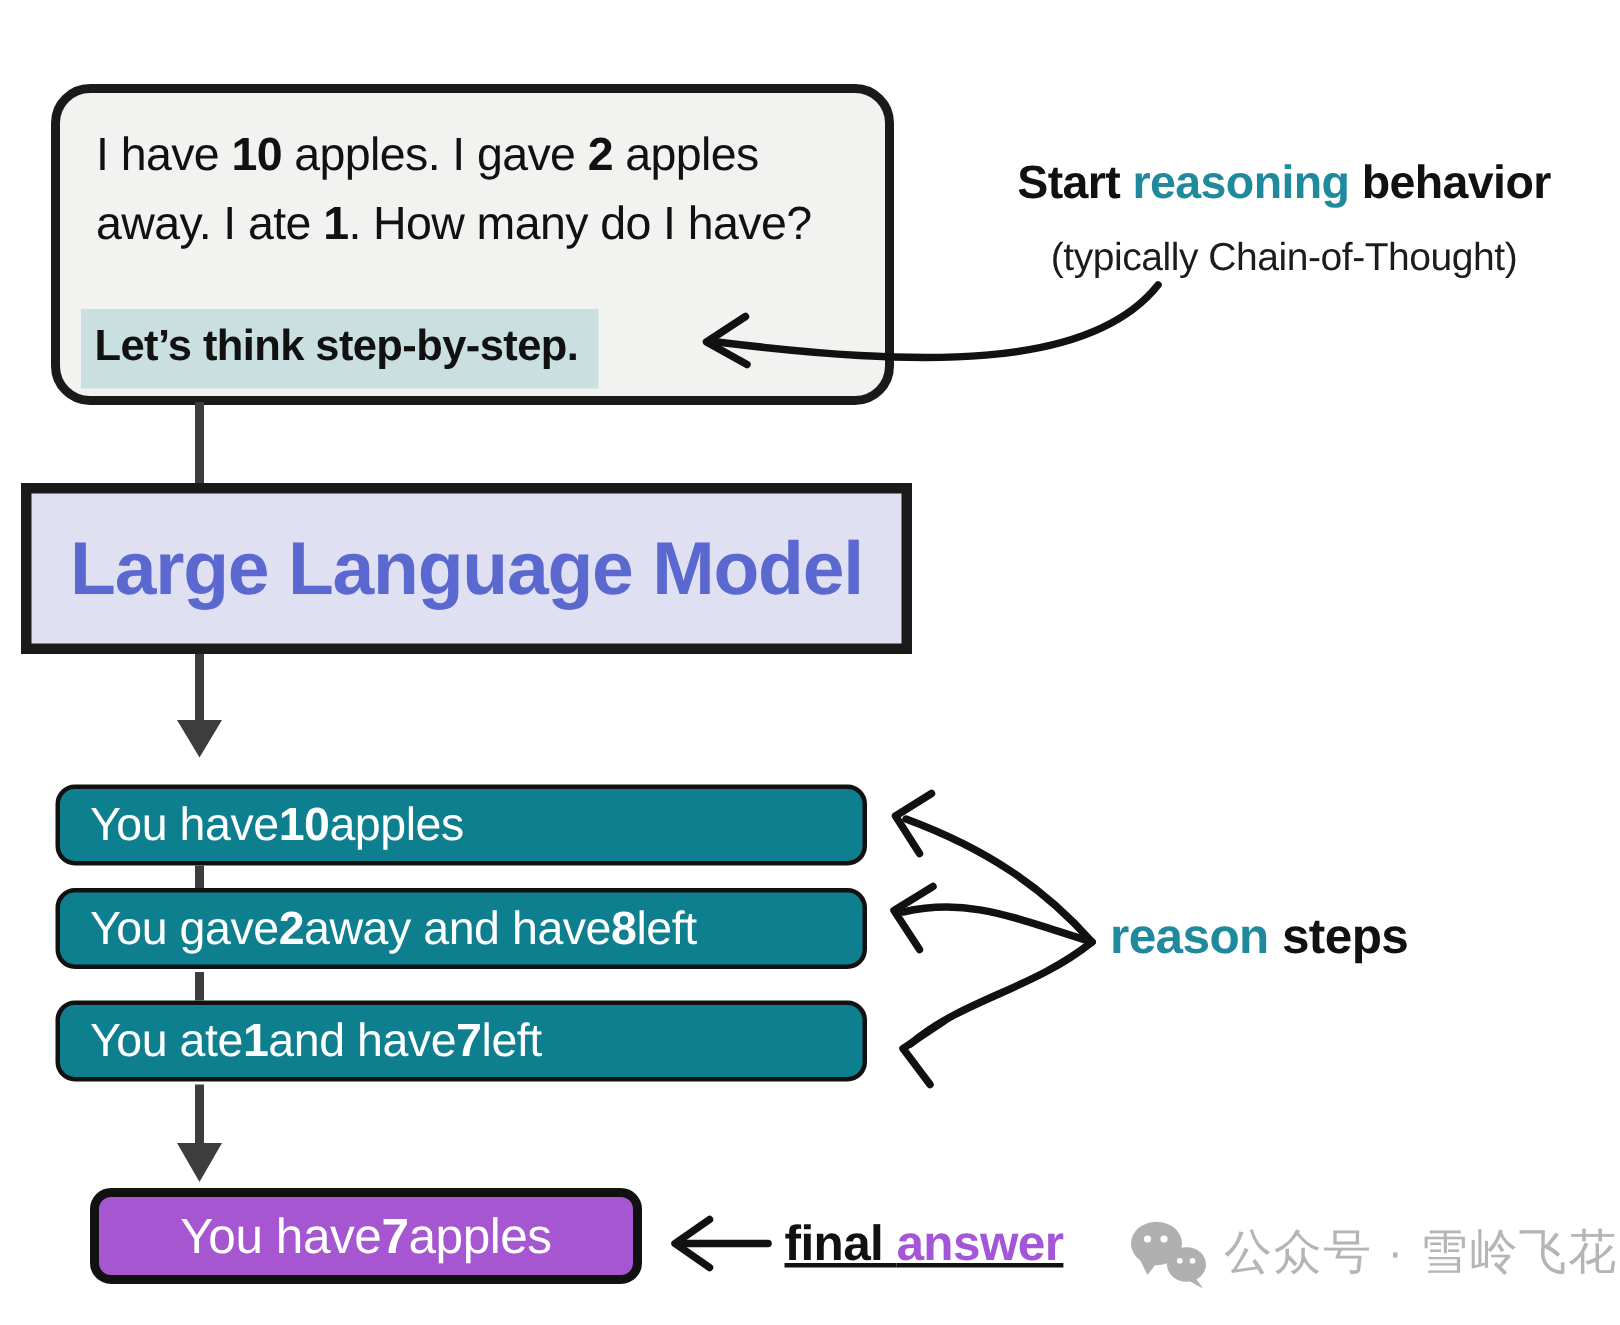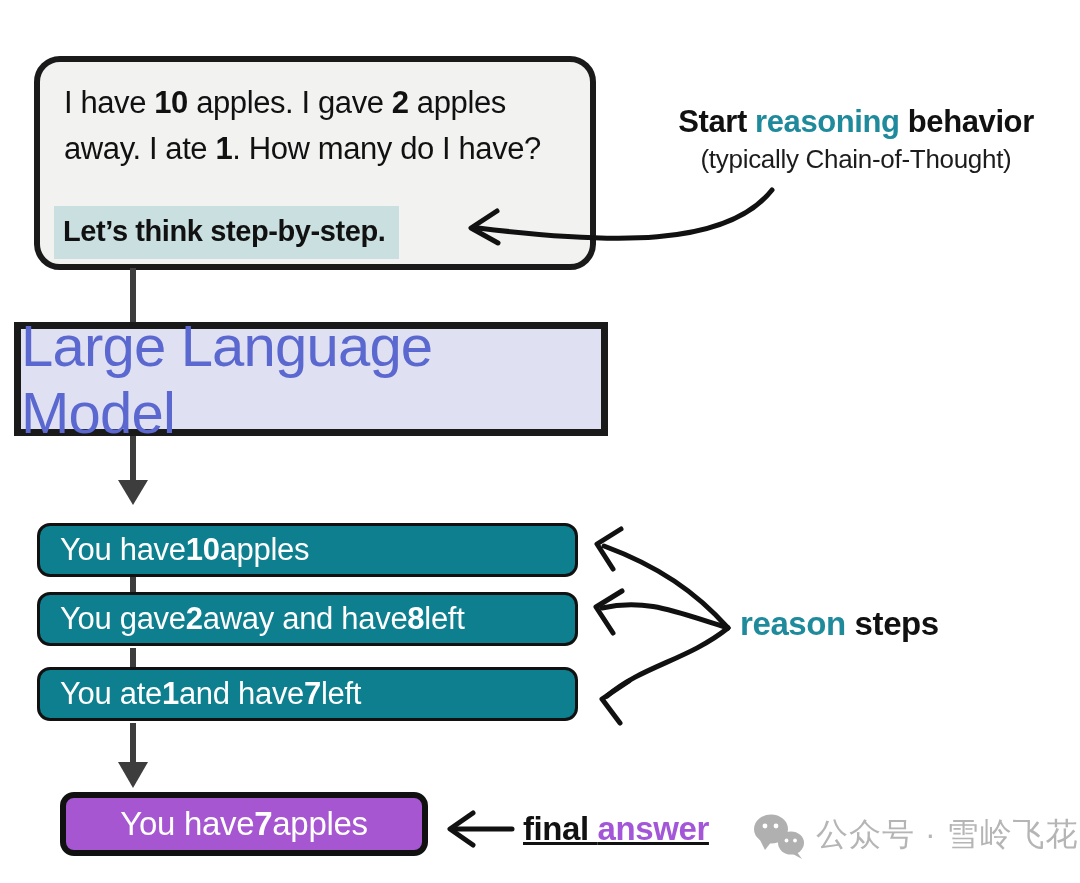--- a/index.html
+++ b/index.html
@@ -22,26 +22,26 @@
 
   .q-label{position:absolute;left:55px;top:8px;font-size:29px;font-weight:700;letter-spacing:-0.3px;}
   .q-box{position:absolute;left:34px;top:56px;width:562px;height:214px;
          background:var(--qbox-bg);border:6px solid #1a1a1a;border-radius:26px;padding-left:25px;}
   .q-text{position:absolute;left:24px;top:18px;width:508px;font-size:31px;line-height:46px;letter-spacing:-0.4px;}
   .q-highlight{position:absolute;left:14px;top:144px;background:var(--highlight);
          font-size:29px;font-weight:700;letter-spacing:-0.4px;padding:9px 14px 11px 9px;white-space:nowrap;}
 
   .start-reasoning{position:absolute;left:636px;top:104px;width:440px;text-align:center;}
   .start-line1{font-size:31px;font-weight:600;letter-spacing:-0.4px;}
-  .start-line2{font-size:26px;font-weight:400;color:#1c1c1c;margin-top:4px;letter-spacing:-0.3px;}
+  .start-line2{font-size:26px;font-weight:400;color:#1c1c1c;margin-top:16px;letter-spacing:-0.3px;}
 
   .llm-box{position:absolute;left:14px;top:322px;width:594px;height:114px;
          background:var(--lavender);border:7px solid #1a1a1a;
          display:flex;align-items:center;justify-content:center;}
-  .llm-text{font-size:58px;font-weight:400;color:var(--llm-text);letter-spacing:-0.8px;}
+  .llm-text{font-size:50px;font-weight:700;color:var(--llm-text);letter-spacing:-0.8px;}
 
   .step-box{position:absolute;left:37px;width:541px;height:54px;background:var(--teal-box);
          border:3px solid #111;border-radius:13px;display:flex;align-items:center;
          color:#ffffff;font-size:31px;letter-spacing:-0.3px;padding-left:20px;}
   .step-1{top:523px;} .step-2{top:592px;text-align:center;} .step-3{top:667px;text-align:center;}
 
   .reason-steps{position:absolute;left:740px;top:605px;font-size:33px;font-weight:700;letter-spacing:-0.4px;white-space:nowrap;}
 
   .final-box{position:absolute;left:60px;top:792px;width:368px;height:64px;background:var(--purple-box);
          border:6px solid #111;border-radius:14px;display:flex;align-items:center;justify-content:center;

